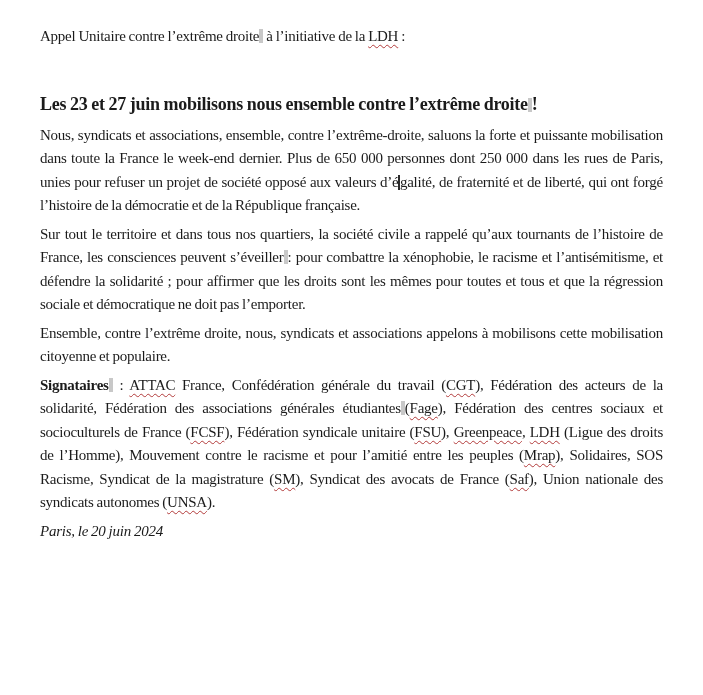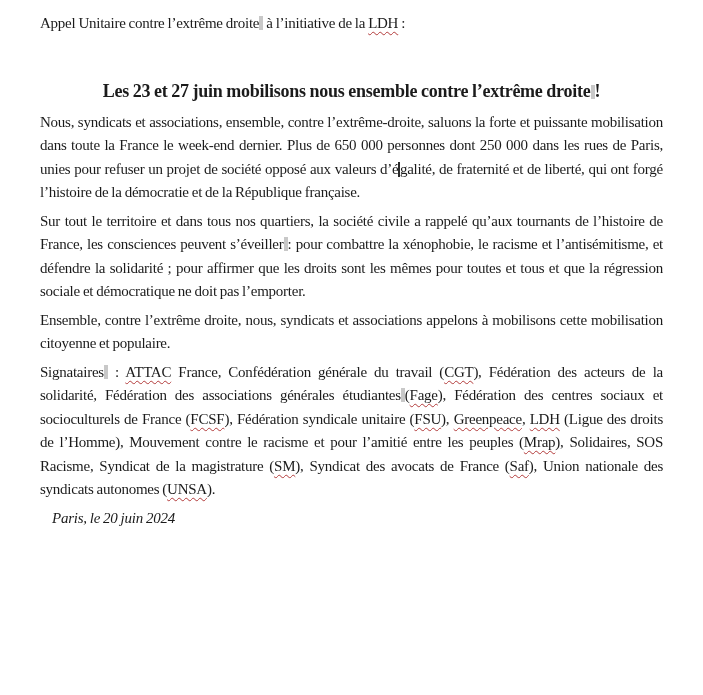--- a/index.html
+++ b/index.html
@@ -2,44 +2,44 @@
 <html><head>
 <meta charset="utf-8">
 <style>
   html, body { margin: 0; padding: 0; background: #ffffff; }
   .page {
     position: relative;
     width: 703px;
     height: 695px;
     box-sizing: border-box;
     background: #ffffff;
-    padding: 12px 40px 0 40px;
+    padding: 25px 40px 0 40px;
     overflow: hidden;
     font-family: "Liberation Serif", serif;
     color: #1b1b1b;
     font-size: 15px;
     letter-spacing: -0.25px;
     word-spacing: -0.5px;
   }
   .para {
     margin: 0 0 5px 0;
     line-height: 23.5px;
     text-align: justify;
   }
   .para.intro { text-align: left; margin-bottom: 42px; }
   .para.heading {
     font-weight: bold;
     font-size: 18px;
     line-height: 26px;
-    text-align: center;
+    text-align: left;
     margin-bottom: 7px;
   }
-  .para.date { font-style: italic; text-align: left; margin-top: 2px; margin-left: 12px; }
+  .para.date { font-style: italic; text-align: left; margin-top: 2px; }
   .seg-plain { }
-  .seg-bold { font-weight: normal; }
+  .seg-bold { font-weight: bold; }
   .seg-spell {
     text-decoration: underline;
     text-decoration-style: wavy;
     text-decoration-color: #b23b3b;
     text-decoration-thickness: 1px;
     text-underline-offset: 3px;
   }
   .seg-nbsp {
     display: inline-block;
     width: 4px;

